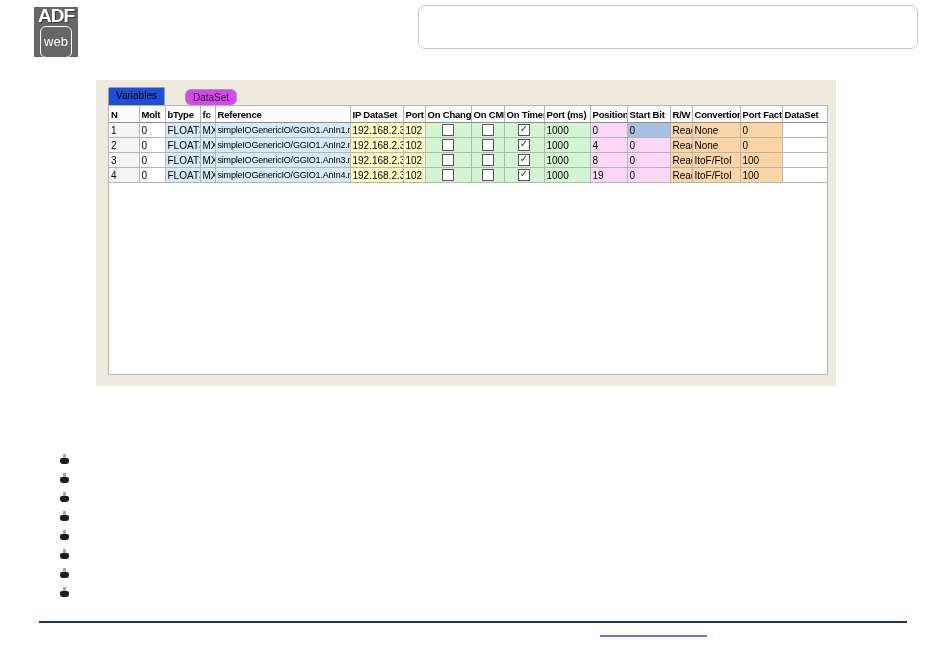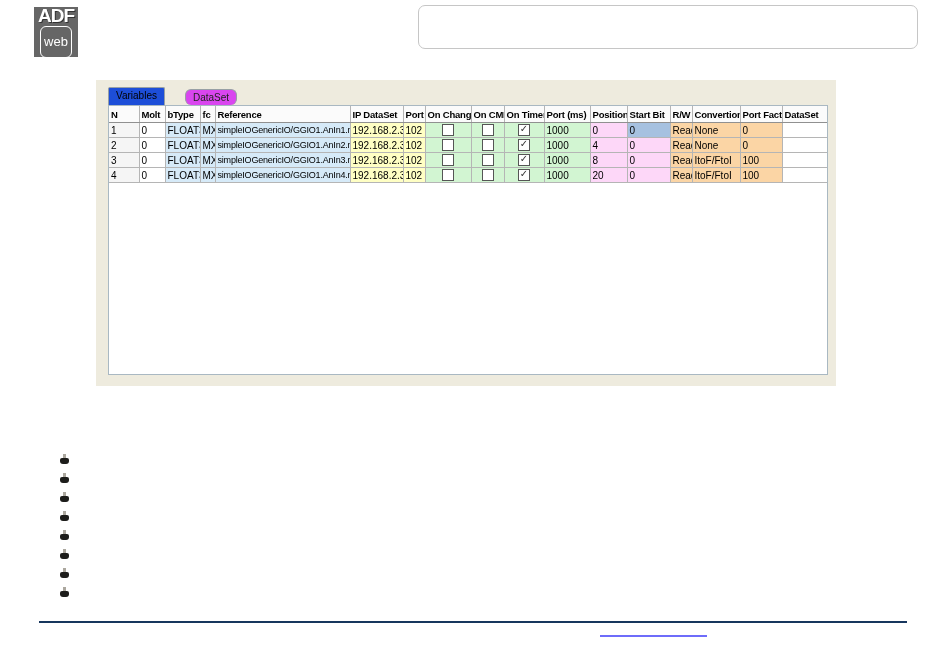--- a/index.html
+++ b/index.html
@@ -194,21 +194,21 @@
           <td class="c-white">0</td>
           <td class="c-blue">FLOAT32</td>
           <td class="c-blue">MX</td>
           <td class="c-blue c-ref">simpleIOGenericIO/GGIO1.AnIn4.mag.f</td>
           <td class="c-yellow">192.168.2.37</td>
           <td class="c-yellow">102</td>
           <td class="c-green center"><span class="cb"></span></td>
           <td class="c-green center"><span class="cb"></span></td>
           <td class="c-green center"><span class="cb checked"></span></td>
           <td class="c-green">1000</td>
-          <td class="c-pink">20</td>
+          <td class="c-pink">19</td>
           <td class="c-pink">0</td>
           <td class="c-orange">Read</td>
           <td class="c-orange">ItoF/FtoI</td>
           <td class="c-orange">100</td>
           <td class="c-white"></td>
         </tr>
       </tbody>
     </table>
   </div>
 </div>

